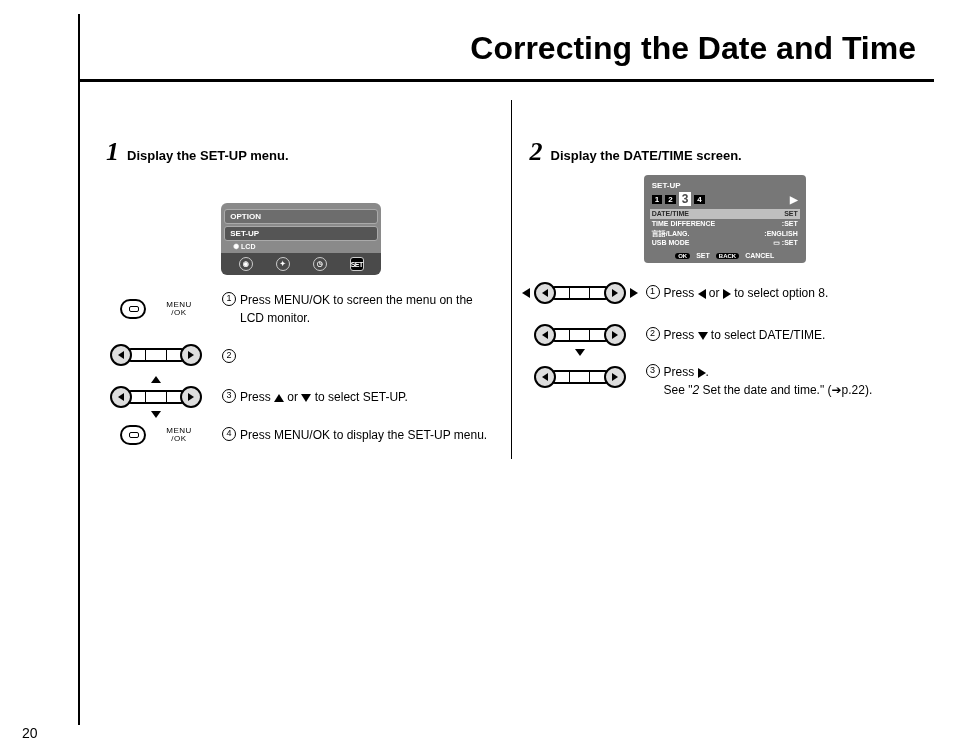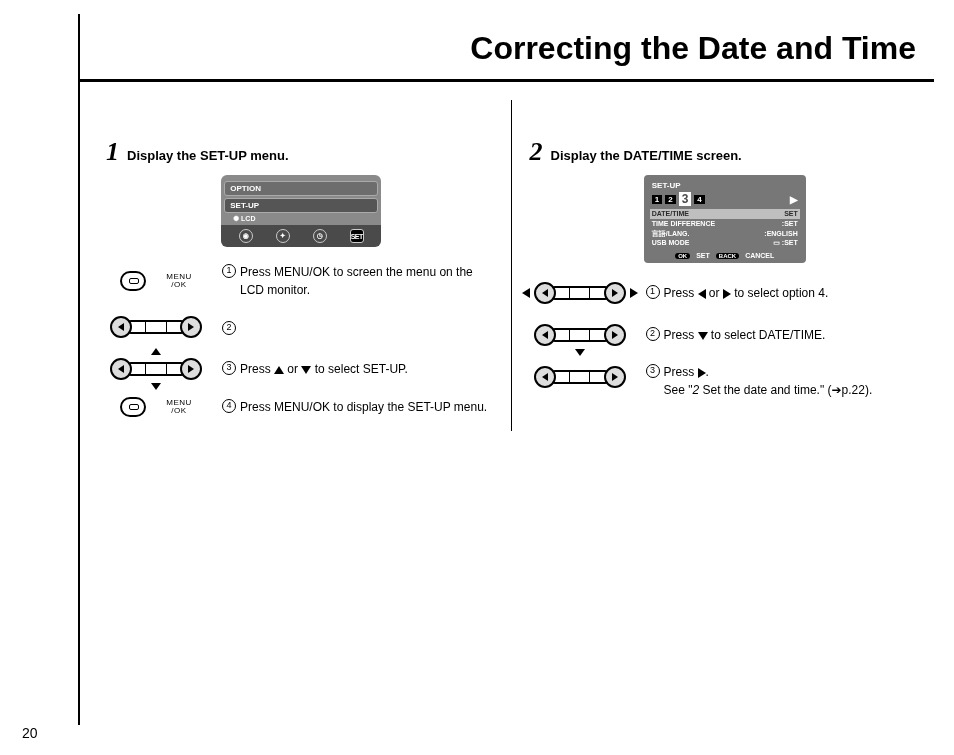--- a/index.html
+++ b/index.html
@@ -8,21 +8,21 @@
   .title-wrap{padding:16px 18px 12px 26px;border-bottom:3px solid #000;}
   .title{font-size:32px;font-weight:700;font-family:Arial,Helvetica,sans-serif;text-align:right;}
   .cols{display:flex;padding:18px 0 0 12px;}
   .col{flex:1;padding:0 14px;}
   .divider{width:1px;background:#000;align-self:stretch;margin:0 4px 0 0;}
   .step-head{display:flex;align-items:baseline;gap:8px;margin-bottom:8px;}
   .big-num{font-size:26px;font-weight:700;font-style:italic;font-family:"Times New Roman",serif;}
   .step-title{font-size:13px;font-weight:700;margin-top:48px;}
   .screen-wrap{display:flex;justify-content:center;margin:6px 0 16px 0;}
   
-  .scr1{width:160px;border-radius:6px;overflow:hidden;font-size:8px;font-weight:700;color:#fff;}
+  .scr1{width:160px;border-radius:6px;overflow:hidden;font-size:8px;font-weight:700;color:#fff;margin-top:28px;}
   .scr1 .line{background:#6d6d6d;border:1px solid #aaa;border-radius:3px;padding:2px 5px;margin:2px 3px;}
   .scr1 .top{background:#8a8a8a;padding:4px 0 2px 0;}
   .scr1 .bot{background:#4a4a4a;display:flex;justify-content:space-around;padding:4px 6px;}
   .scr1 .ico{width:14px;height:14px;border:1px solid #ccc;border-radius:50%;display:flex;align-items:center;justify-content:center;font-size:7px;}
   .scr1 .ico.sel{background:#000;border-radius:3px;font-family:Arial;font-weight:900;font-size:7px;letter-spacing:-0.5px;}
   
   .scr2{width:162px;background:#777;border-radius:4px;padding:6px 8px 4px 8px;font-size:8px;font-weight:700;color:#fff;}
   .scr2 .hd{font-size:8px;margin-bottom:2px;}
   .scr2 .tabs{display:flex;gap:3px;margin-bottom:3px;align-items:center;}
   .scr2 .tab{background:#000;color:#fff;font-size:8px;padding:0 3px;}
@@ -240,21 +240,21 @@
             <div class="cap capR">
                 <span class="tri triR"></span>
               </div>
             <span class="outR"></span>
           </div>
         </div>
         <div class="texts">
           <div class="txt">
               <span class="circ">1</span>
             <span>
-              <span>Press </span><span class="g-left"></span><span> or </span><span class="g-right"></span><span> to select option 4.</span>
+              <span>Press </span><span class="g-left"></span><span> or </span><span class="g-right"></span><span> to select option 8.</span>
             </span>
           </div>
         </div>
       </div>
 
       <div class="inst">
         <div class="ctrl">
           <div class="dpad">
             <div class="bar">
                 <div class="seg"></div>

